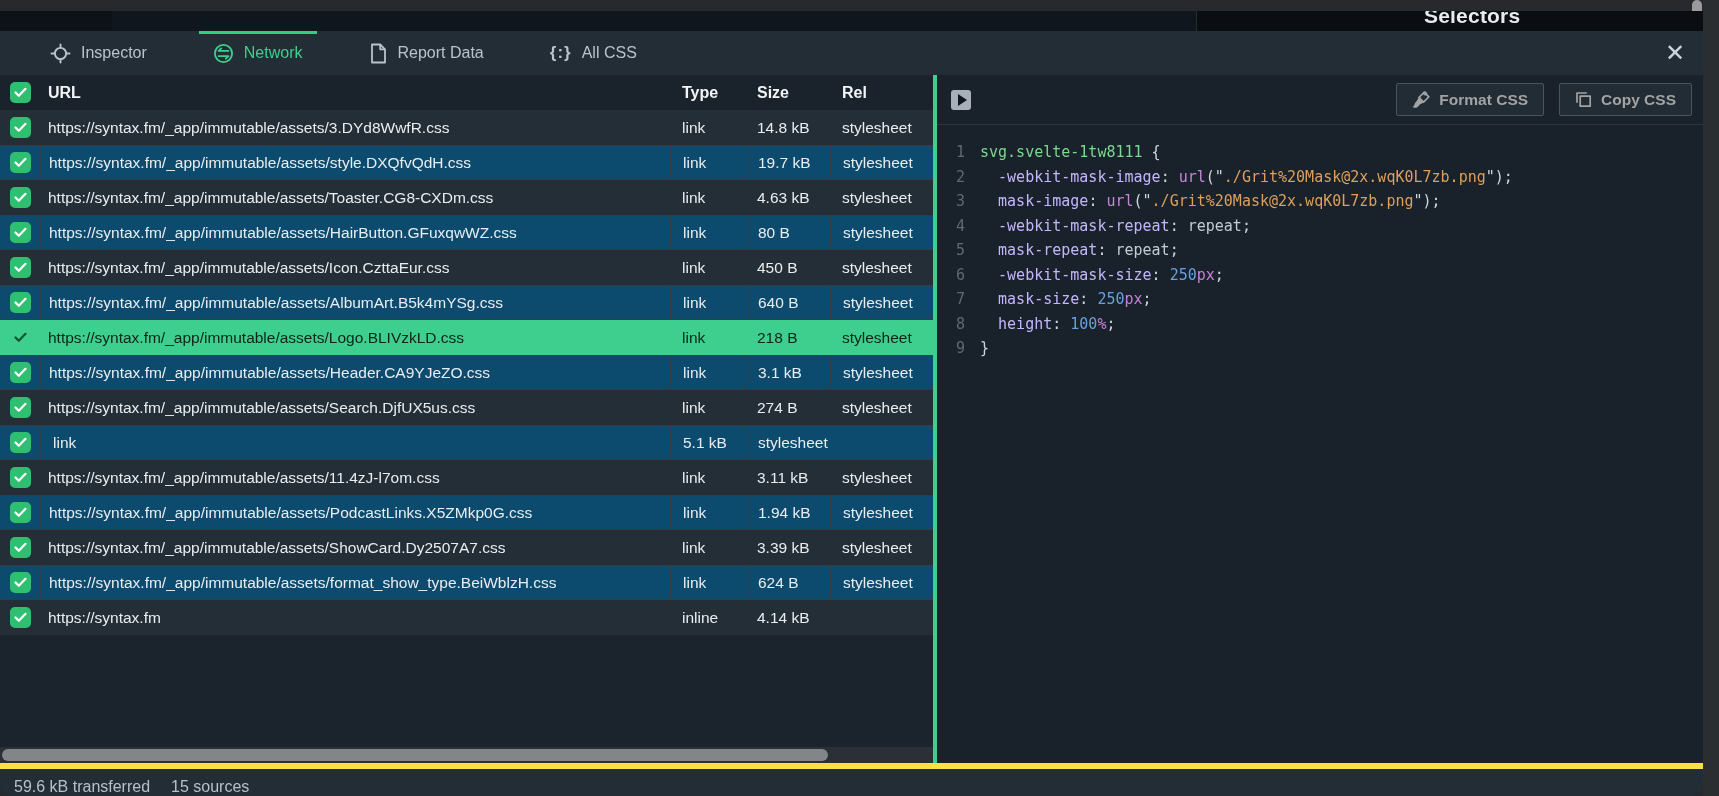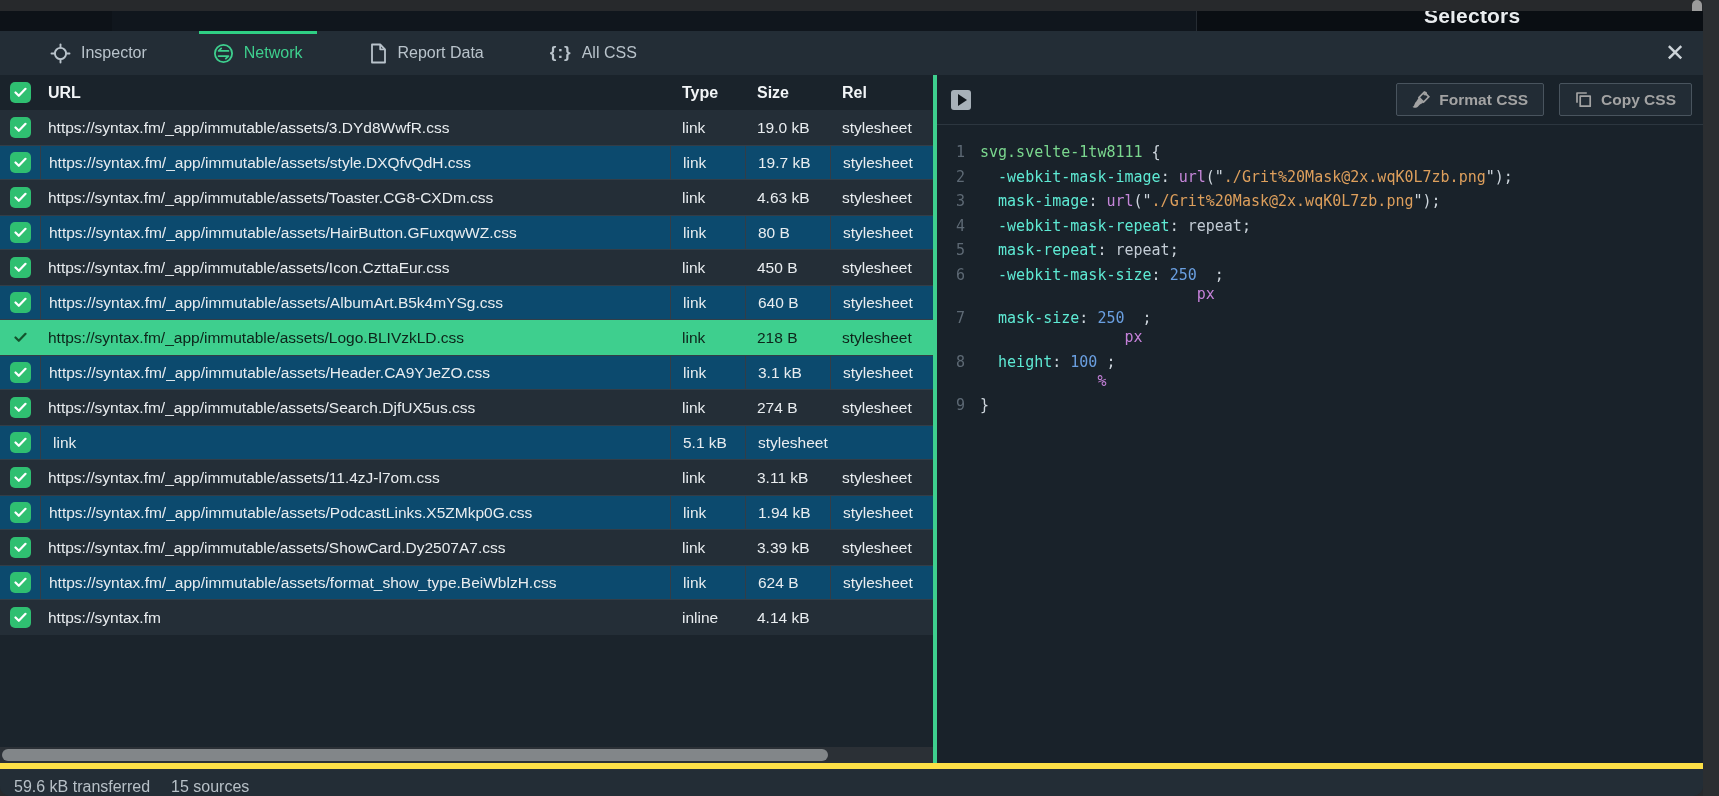--- a/index.html
+++ b/index.html
@@ -62,25 +62,25 @@
   .collapse-icon .tri { width:0; height:0; border-top:6px solid transparent; border-bottom:6px solid transparent; border-left:9px solid #10161c; margin-left:2px; }
   .btn { display:flex; align-items:center; gap:9px; height:33px; padding:0 15px; border:1px solid #49545e; background:#222c35; color:#a3a3a3; font-size:15.5px; font-weight:bold; border-radius:2px; margin-left:15px; cursor:default; }
   .btn:first-of-type { margin-left:auto; }
   .btn svg { display:block; }
 
   .code { padding:15px 0 0 14px; font-family:"DejaVu Sans Mono", monospace; font-size:15px; line-height:24.5px; overflow:hidden; }
   .code-line { display:flex; white-space:pre; }
   .ln { width:14px; text-align:right; color:#5d6974; flex:0 0 14px; margin-right:15px; user-select:none; }
   .tok-sel   { color:#7bd88f; }
   .tok-punct { color:#ced6dd; }
-  .tok-prop  { color:#5eead4; }
+  .tok-prop  { color:#c4b5fd; }
   .tok-fn    { color:#c586d9; }
   .tok-str   { color:#dd9f5c; }
   .tok-num   { color:#6a9fe0; }
-  .tok-unit  { color:#c581d9;margin-top:19px; }
+  .tok-unit  { color:#c581d9; }
   .tok-val   { color:#c3ccd5; }
 
   
   .statusbar { height:33px; flex:0 0 33px; background:#232d36; border-top:6px solid #fde047;
                display:flex; align-items:flex-end; gap:21px; padding-left:14px;
                color:#b7c0c7; font-size:16px; border-radius:0 0 10px 10px; }
 </style>
 </head>
 <body>
 
@@ -157,21 +157,21 @@
           <div class="trow odd">
             <div class="cell c-check">
               <span class="checkbox">
                 <svg width="13" height="11" viewBox="0 0 13 11">
                   <polyline points="1.5,5.5 4.8,8.8 11.5,1.8" fill="none" stroke="#ffffff" stroke-width="2.2" stroke-linecap="round" stroke-linejoin="round"></polyline>
                 </svg>
               </span>
             </div>
             <div class="cell c-url">https://syntax.fm/_app/immutable/assets/3.DYd8WwfR.css</div>
             <div class="cell c-type">link</div>
-            <div class="cell c-size">19.0 kB</div>
+            <div class="cell c-size">14.8 kB</div>
             <div class="cell c-rel">stylesheet</div>
           </div>
           <div class="trow even">
             <div class="cell c-check">
               <span class="checkbox">
                 <svg width="13" height="11" viewBox="0 0 13 11">
                   <polyline points="1.5,5.5 4.8,8.8 11.5,1.8" fill="none" stroke="#ffffff" stroke-width="2.2" stroke-linecap="round" stroke-linejoin="round"></polyline>
                 </svg>
               </span>
             </div>

